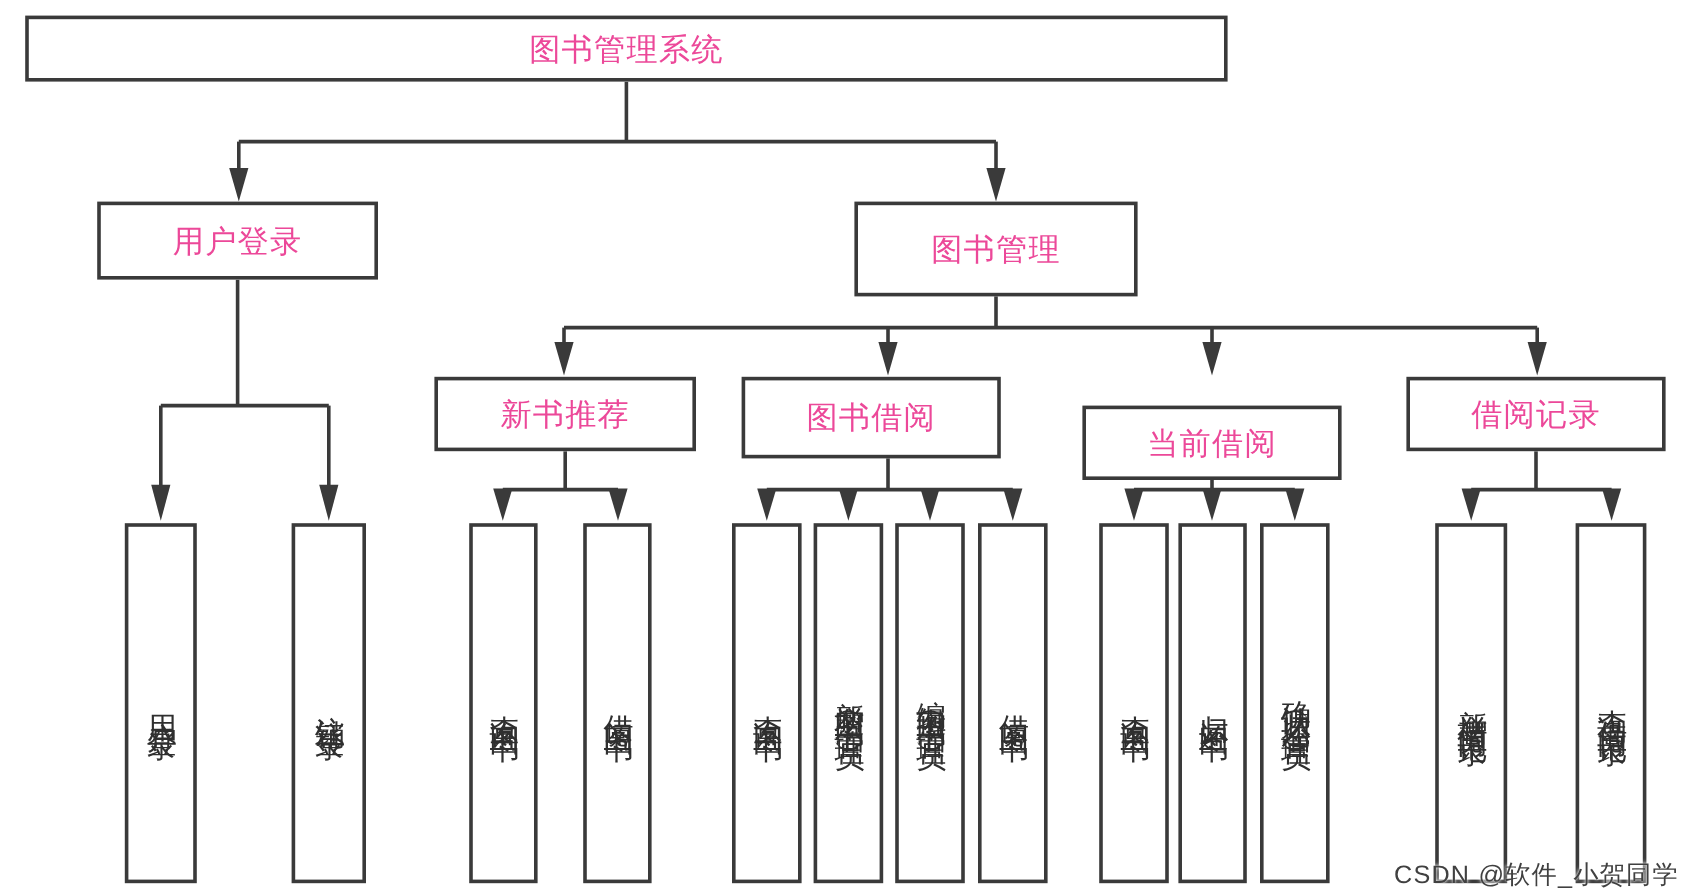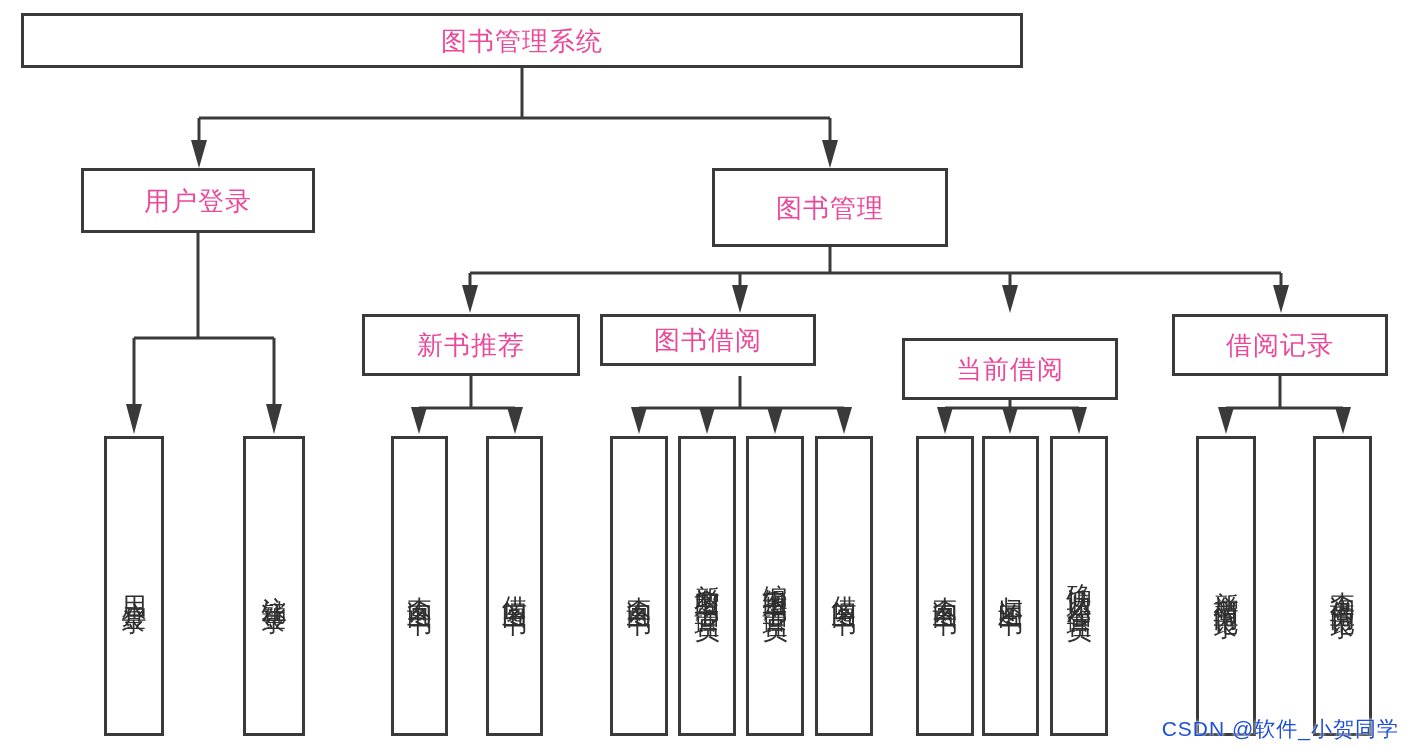--- a/index.html
+++ b/index.html
@@ -56,21 +56,21 @@
     line-height: 1;
     letter-spacing: 5px;
     color: #2f2f2f;
     white-space: nowrap;
   }
   
   .n-root            { left: 21px;  top: 13px;  width: 1002px; height: 55px; }
   .n-user-login      { left: 81px;  top: 168px; width: 234px;  height: 65px; }
   .n-book-mgmt       { left: 712px; top: 168px; width: 236px;  height: 79px; }
   .n-new-book        { left: 362px; top: 314px; width: 218px;  height: 62px; }
-  .n-book-borrow     { left: 600px; top: 314px; width: 216px;  height: 52px; }
+  .n-book-borrow     { left: 618px; top: 314px; width: 216px;  height: 68px; }
   .n-current-borrow  { left: 902px; top: 314px; width: 216px;  height: 62px; margin-top: 24px; }
   .n-borrow-record   { left: 1172px;top: 314px; width: 216px;  height: 62px; }
   .l-ul1 { left: 104px;  width: 60px; }
   .l-ul2 { left: 243px;  width: 62px; }
   .l-nb1 { left: 391px;  width: 57px; }
   .l-nb2 { left: 486px;  width: 57px; }
   .l-bb1 { left: 610px;  width: 58px; }
   .l-bb2 { left: 678px;  width: 58px; }
   .l-bb3 { left: 746px;  width: 58px; }
   .l-bb4 { left: 815px;  width: 58px; }
@@ -78,21 +78,21 @@
   .l-cb2 { left: 982px;  width: 57px; }
   .l-cb3 { left: 1050px; width: 58px; }
   .l-br1 { left: 1196px; width: 60px; }
   .l-br2 { left: 1313px; width: 59px; }
   .watermark {
     position: absolute;
     right: 6px;
     bottom: 4px;
     z-index: 5;
     font-size: 21px;
-    color: #1d4ed8;
+    color: #404040;
     text-shadow: 0 0 2px #ffffff, 0 0 4px #ffffff;
     letter-spacing: 1px;
   }
 </style>
 </head>
 <body>
 
 <div class="canvas">
 
   <svg class="connectors" viewBox="0 0 1405 747" xmlns="http://www.w3.org/2000/svg">

